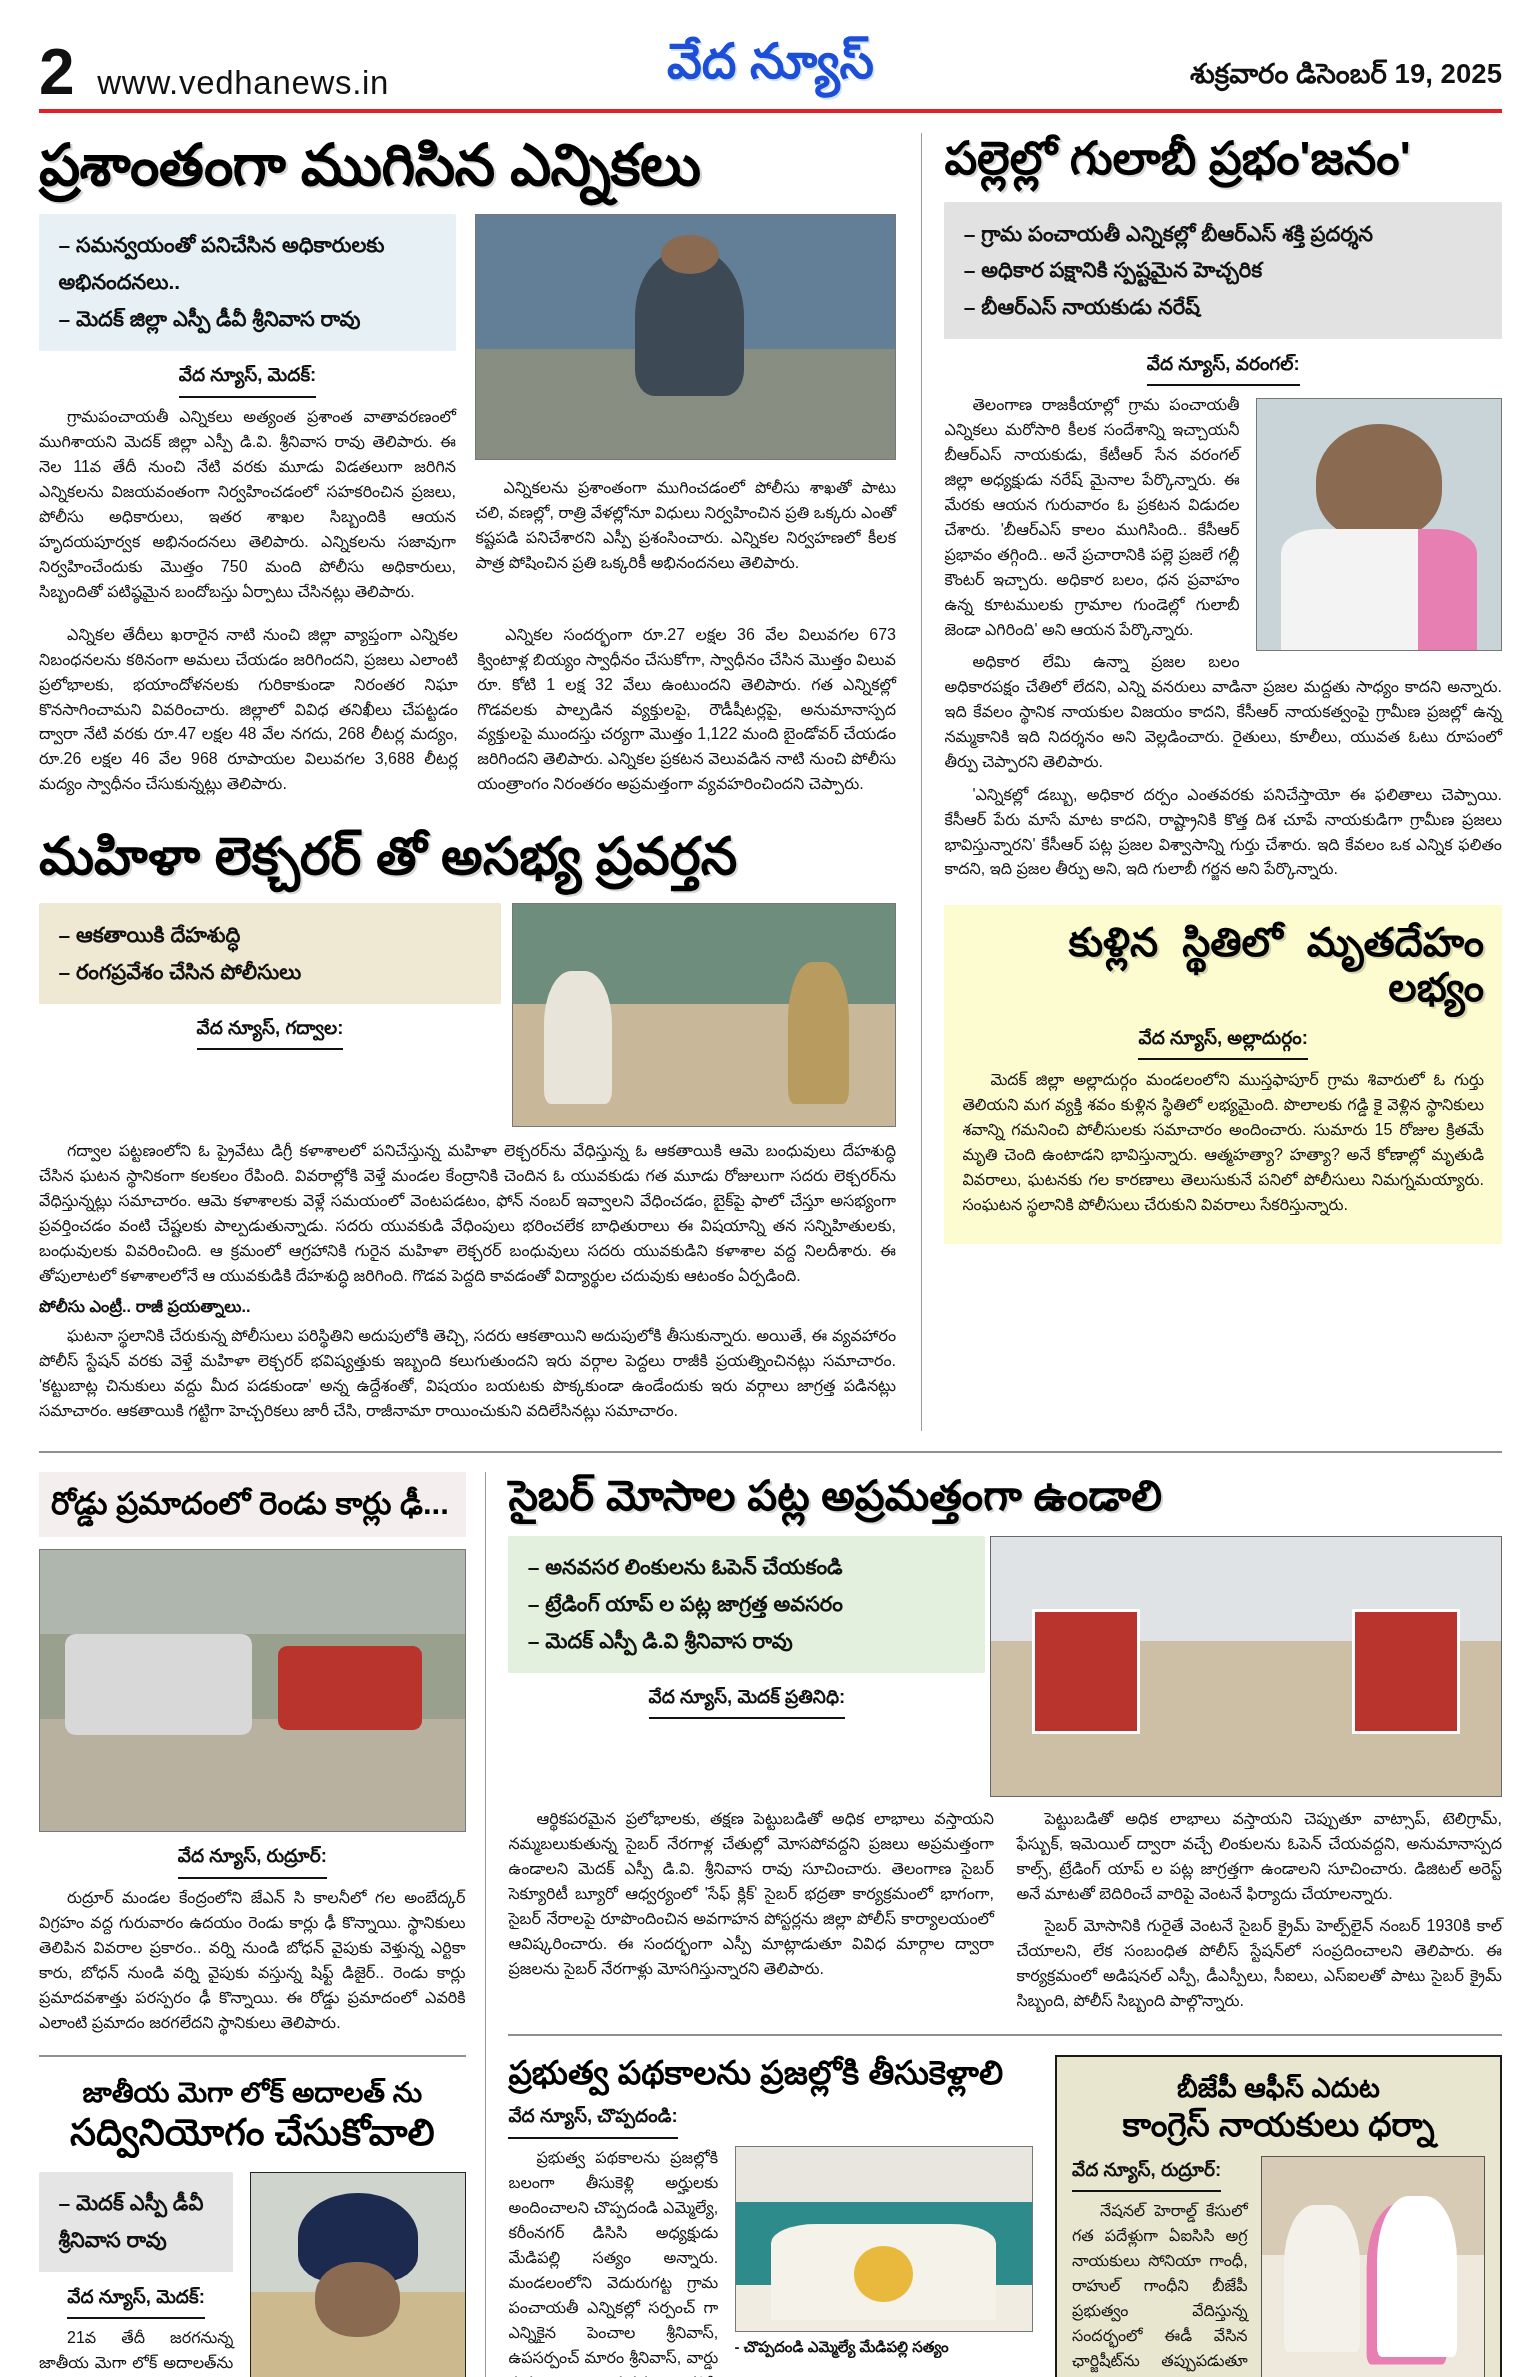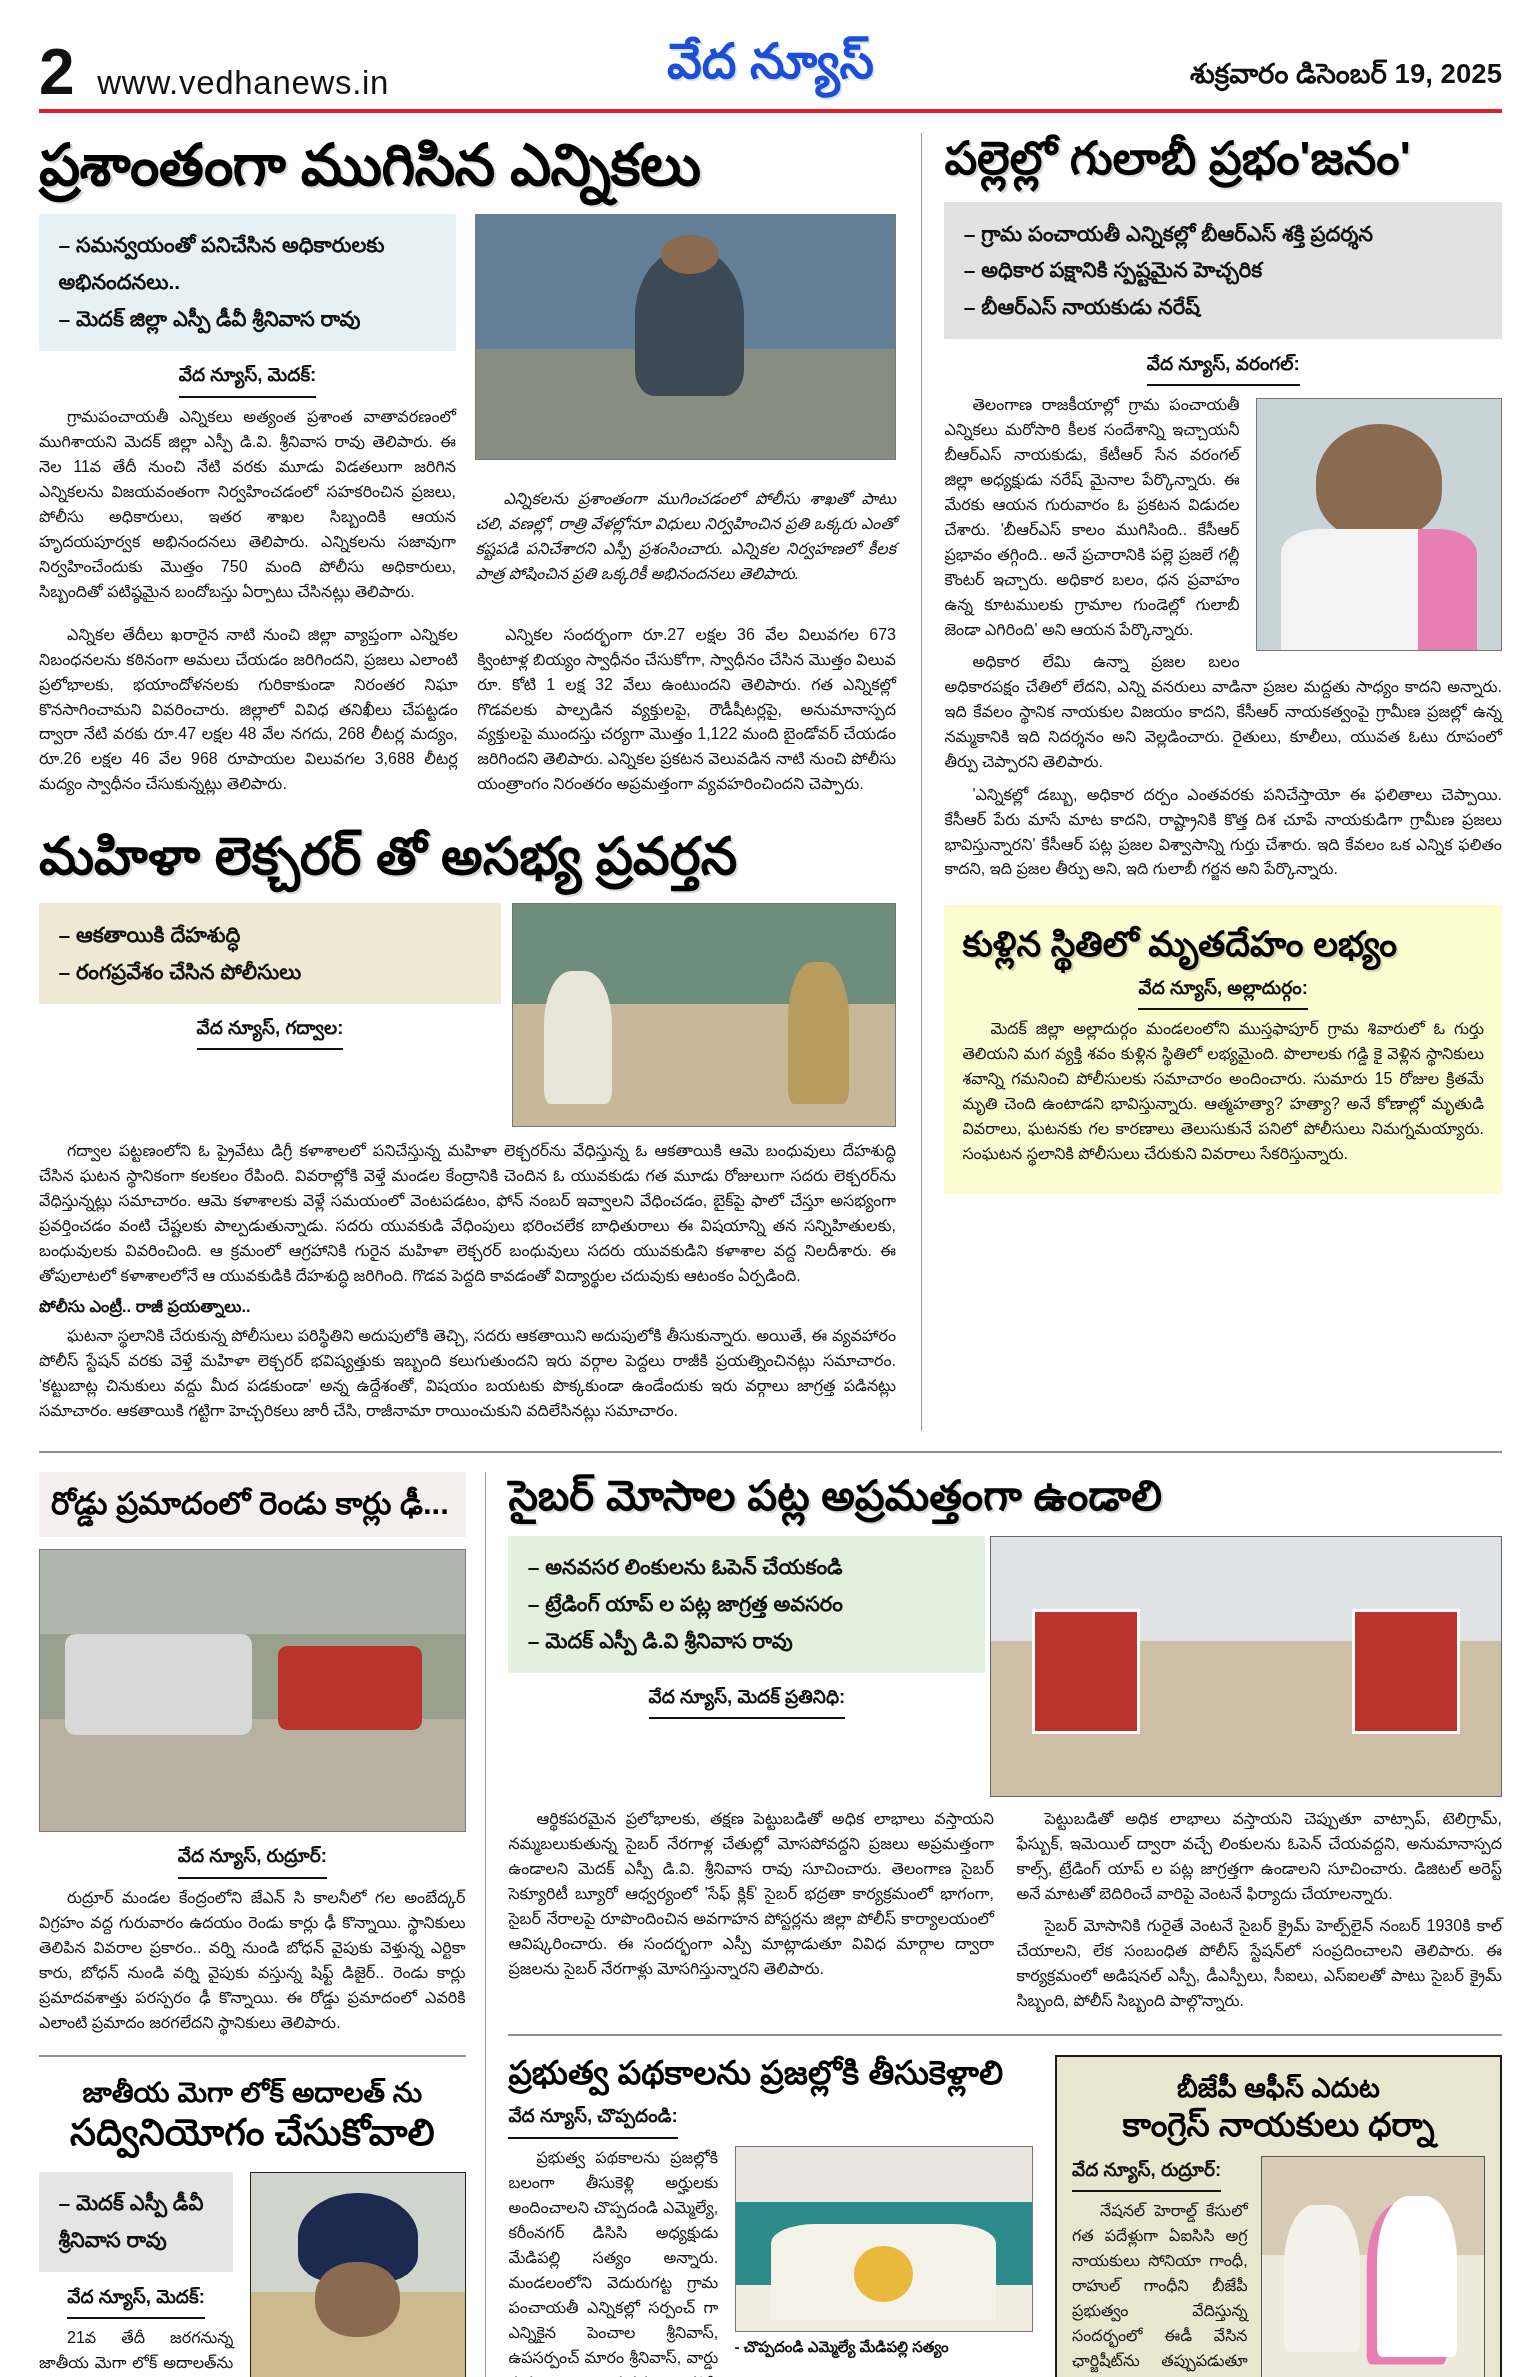--- a/index.html
+++ b/index.html
@@ -48,21 +48,21 @@
 
   .rcol { padding-left:22.4px; border-left:1.5px solid #999; }
   .hl-gulabi { font-size:46px; }
   .box-gray { background:#e2e2e2; margin-top:18px; }
   .photo-leader { float:right; width:246px; height:253px; margin:4.5px 0 9px 16.4px;
     background:linear-gradient(180deg,#c9d4d8 0 100%); position:relative; }
   .photo-leader:before { content:""; position:absolute; left:24%; top:10%; width:52%; height:46%; border-radius:50% 50% 42% 42%; background:#8a6b52; }
   .photo-leader:after { content:""; position:absolute; left:10%; top:52%; width:80%; height:48%; background:linear-gradient(90deg,#f3f3f3 0 70%,#e77fb3 70% 100%); border-radius:20% 20% 0 0; }
 
   .box-yellow { background:#fdfbd0; padding:19.4px 18px; margin-top:22.4px; }
-  .hl-dead { font-size:35px; text-align:left; }
+  .hl-dead { font-size:40px; text-align:right;font-family:Liberation Mono, monospace; }
 
   
   .bottom { display:grid; grid-template-columns:447px 1fr; column-gap:22.4px; }
   .bleft { border-right:1.5px solid #999; padding-right:19.4px; }
   .hl-road { font-size:31px; background:#f5eeee; padding:15px 12px; text-shadow:none; }
   .photo-road { width:100%; height:283px;
     background:linear-gradient(180deg,#aeb6ae 0 30%,#9aa08e 30% 60%,#b9b1a0 60% 100%); position:relative; }
   .photo-road:before { content:""; position:absolute; left:6%; top:30%; width:44%; height:36%; background:#d8d8d8; border-radius:10.4px; }
   .photo-road:after { content:""; position:absolute; right:10%; top:34%; width:34%; height:30%; background:#b8342c; border-radius:9px; }
 
@@ -125,21 +125,21 @@
               <div>– సమన్వయంతో పనిచేసిన అధికారులకు అభినందనలు..</div>
               <div>– మెదక్ జిల్లా ఎస్పీ డీవీ శ్రీనివాస రావు</div>
             </div>
             <div class="byline"><span>వేద న్యూస్, మెదక్:</span></div>
             <div class="body">
                 <p>గ్రామపంచాయతీ ఎన్నికలు అత్యంత ప్రశాంత వాతావరణంలో ముగిశాయని మెదక్ జిల్లా ఎస్పీ డి.వి. శ్రీనివాస రావు తెలిపారు. ఈ నెల 11వ తేదీ నుంచి నేటి వరకు మూడు విడతలుగా జరిగిన ఎన్నికలను విజయవంతంగా నిర్వహించడంలో సహకరించిన ప్రజలు, పోలీసు అధికారులు, ఇతర శాఖల సిబ్బందికి ఆయన హృదయపూర్వక అభినందనలు తెలిపారు. ఎన్నికలను సజావుగా నిర్వహించేందుకు మొత్తం 750 మంది పోలీసు అధికారులు, సిబ్బందితో పటిష్ఠమైన బందోబస్తు ఏర్పాటు చేసినట్లు తెలిపారు.</p>
               </div>
           </div>
           <div>
             <div class="photo photo-press"></div>
-            <div class="body" style="margin-top:27px;font-style:italic;">
+            <div class="body" style="margin-top:16px;">
                 <p>ఎన్నికలను ప్రశాంతంగా ముగించడంలో పోలీసు శాఖతో పాటు చలి, వణల్లో, రాత్రి వేళల్లోనూ విధులు నిర్వహించిన ప్రతి ఒక్కరు ఎంతో కష్టపడి పనిచేశారని ఎస్పీ ప్రశంసించారు. ఎన్నికల నిర్వహణలో కీలక పాత్ర పోషించిన ప్రతి ఒక్కరికీ అభినందనలు తెలిపారు.</p>
               </div>
           </div>
         </div>
         <div class="a1-cols">
           <div class="body">
               <p>ఎన్నికల తేదీలు ఖరారైన నాటి నుంచి జిల్లా వ్యాప్తంగా ఎన్నికల నిబంధనలను కఠినంగా అమలు చేయడం జరిగిందని, ప్రజలు ఎలాంటి ప్రలోభాలకు, భయాందోళనలకు గురికాకుండా నిరంతర నిఘా కొనసాగించామని వివరించారు. జిల్లాలో వివిధ తనిఖీలు చేపట్టడం ద్వారా నేటి వరకు రూ.47 లక్షల 48 వేల నగదు, 268 లీటర్ల మద్యం, రూ.26 లక్షల 46 వేల 968 రూపాయల విలువగల 3,688 లీటర్ల మద్యం స్వాధీనం చేసుకున్నట్లు తెలిపారు.</p>
             </div>
           <div class="body">
               <p>ఎన్నికల సందర్భంగా రూ.27 లక్షల 36 వేల విలువగల 673 క్వింటాళ్ల బియ్యం స్వాధీనం చేసుకోగా, స్వాధీనం చేసిన మొత్తం విలువ రూ. కోటి 1 లక్ష 32 వేలు ఉంటుందని తెలిపారు. గత ఎన్నికల్లో గొడవలకు పాల్పడిన వ్యక్తులపై, రౌడీషీటర్లపై, అనుమానాస్పద వ్యక్తులపై ముందస్తు చర్యగా మొత్తం 1,122 మంది బైండోవర్ చేయడం జరిగిందని తెలిపారు. ఎన్నికల ప్రకటన వెలువడిన నాటి నుంచి పోలీసు యంత్రాంగం నిరంతరం అప్రమత్తంగా వ్యవహరించిందని చెప్పారు.</p>

